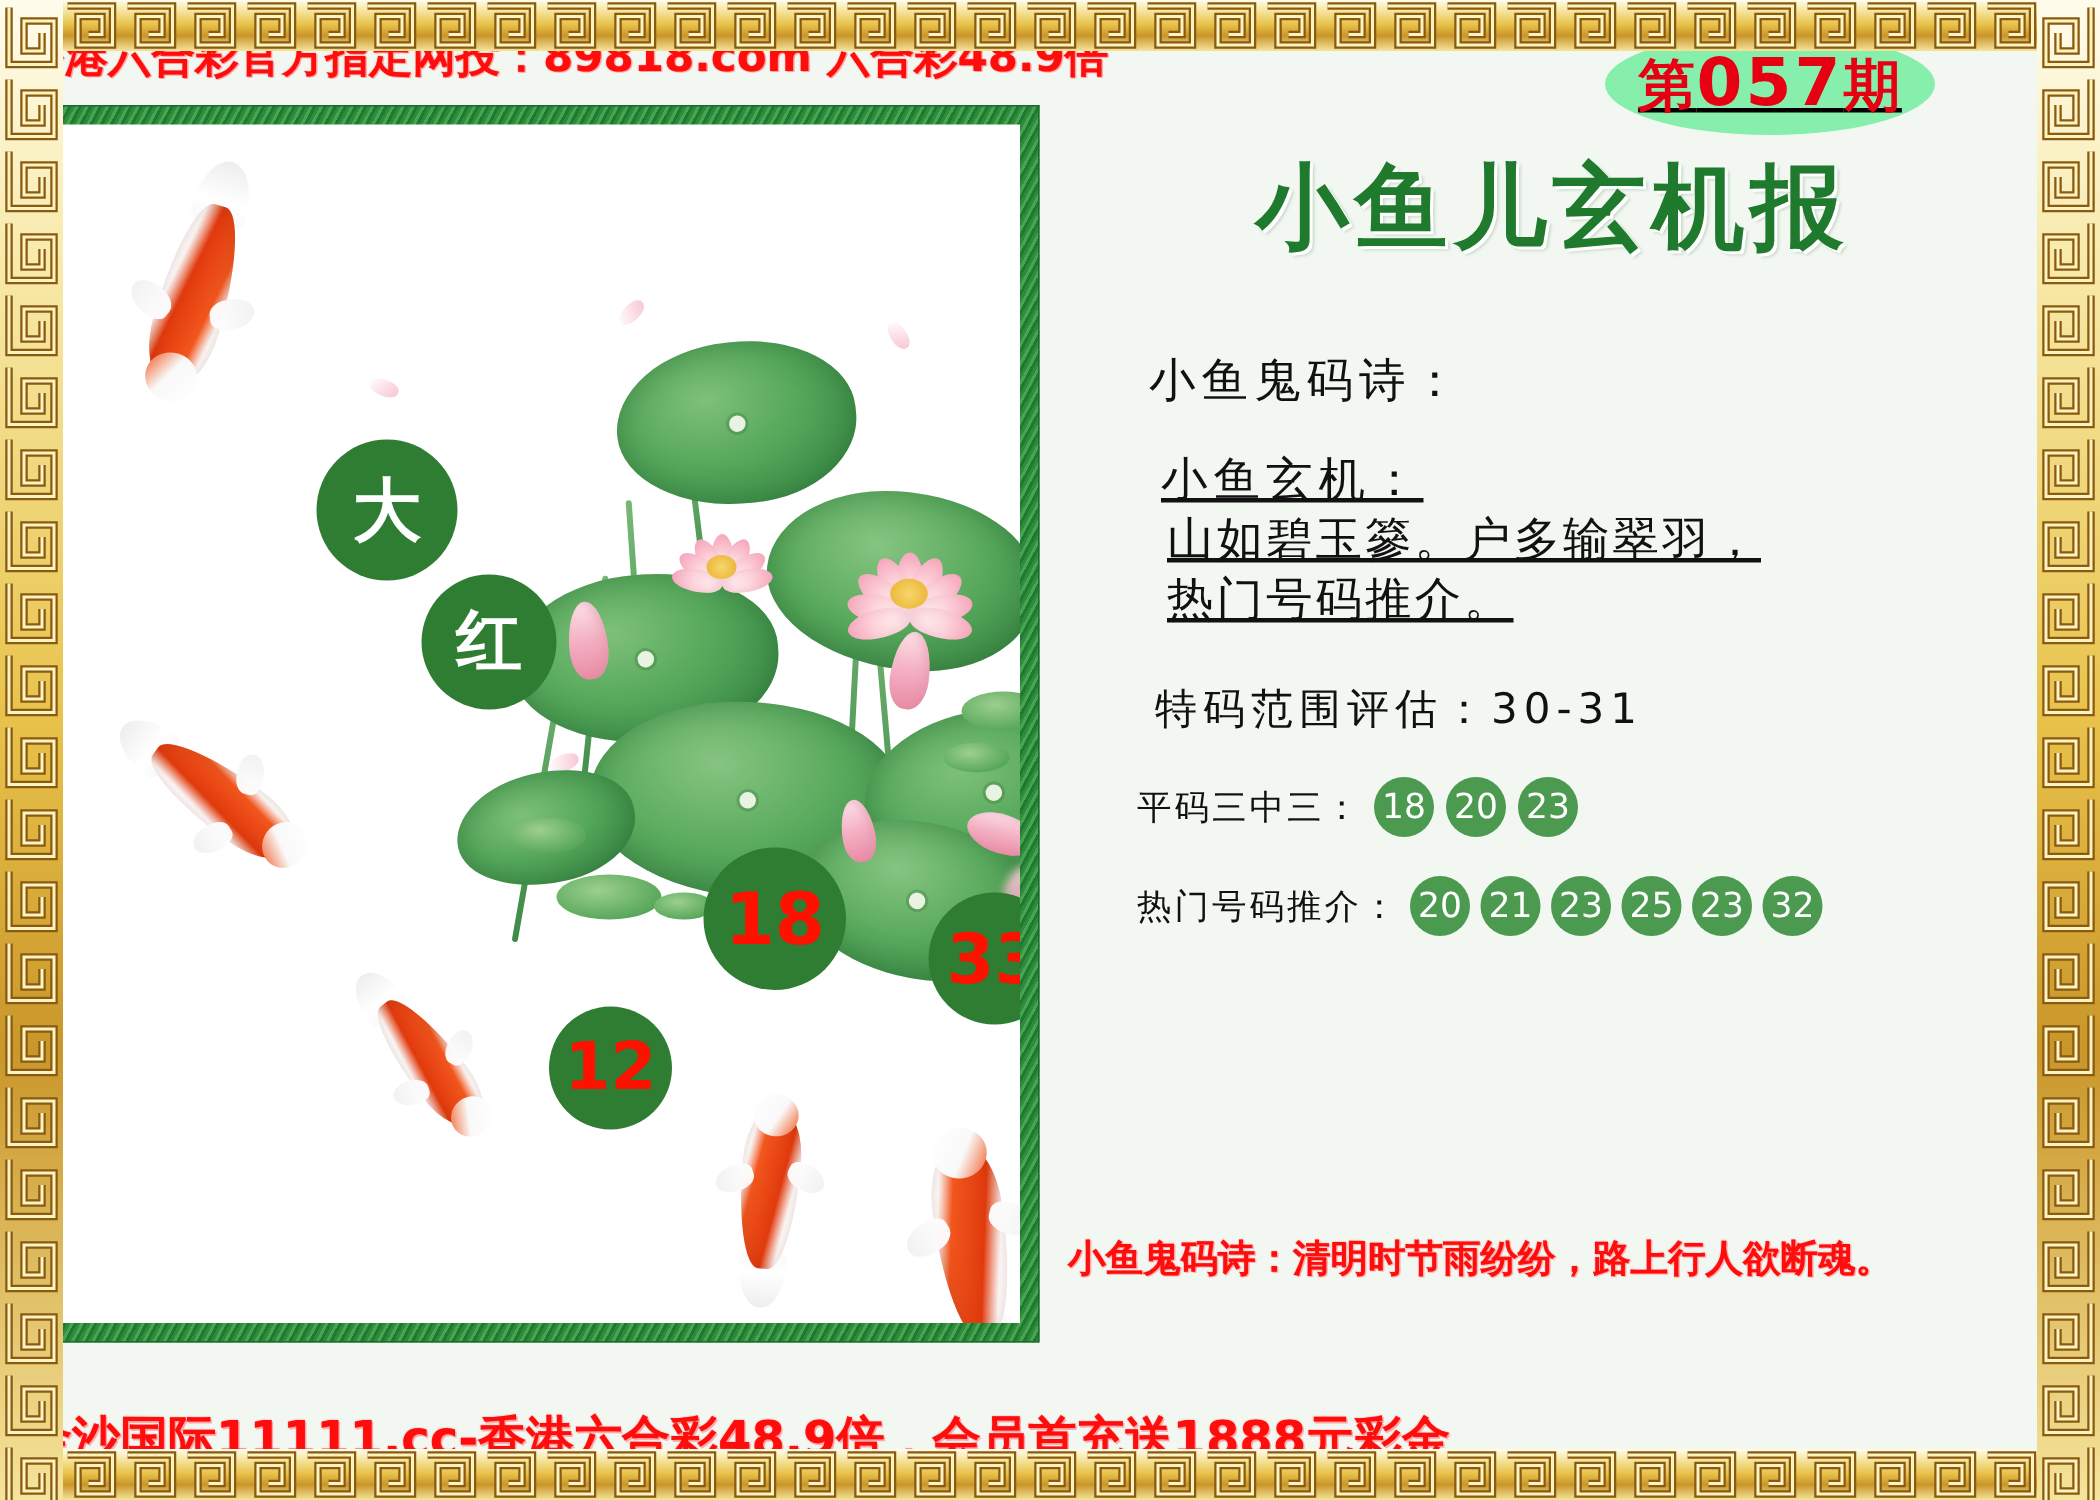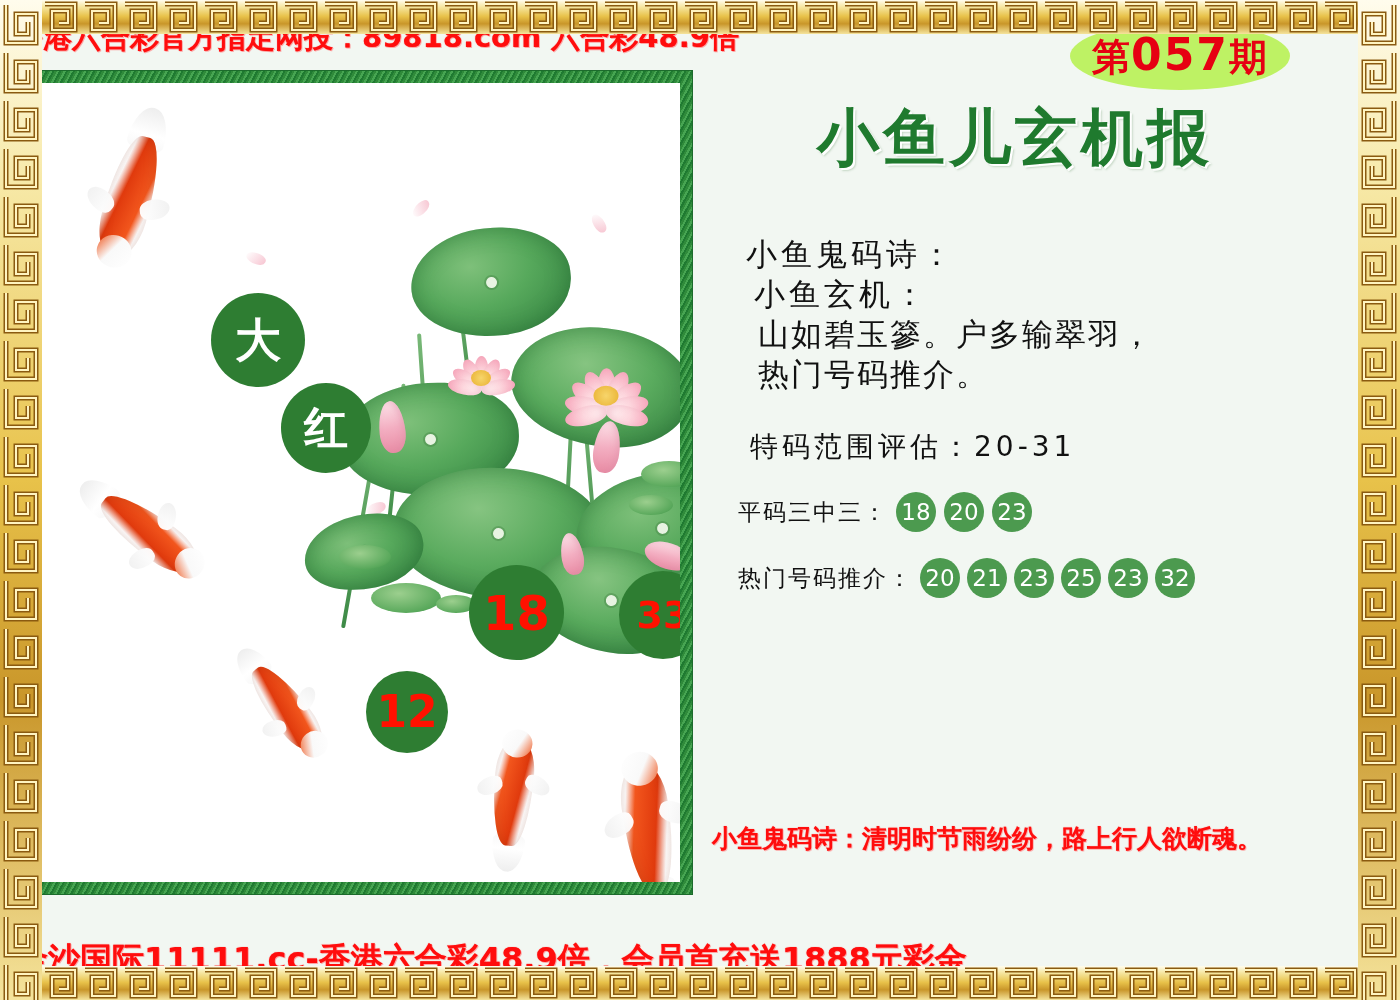--- a/index.html
+++ b/index.html
@@ -30,22 +30,22 @@
   .topline{
     position:absolute;left:14px;top:18px;
     color:#ff0d0d;font-size:29px;font-weight:bold;letter-spacing:0px;
     text-shadow:0 0 1px #ff5a5a,1px 1px 0 rgba(255,140,140,.65);
     white-space:nowrap;
   }
 
   
   .issue-badge{
     position:absolute;left:1070px;top:22px;width:220px;height:68px;
-    background:#bef264;border-radius:50%;
-    display:flex;align-items:center;justify-content:center;
+    background:#86efac;border-radius:50%;
+    display:flex;align-items:center;justify-content:center;text-decoration:underline;
   }
   .issue-badge span{
     color:#e60012;font-size:38px;font-weight:bold;letter-spacing:1px;
     white-space:nowrap;
   }
   .issue-badge .num{font-size:44px;letter-spacing:2px;}
 
   
   .photo-frame{
     position:absolute;left:28px;top:70px;width:665px;height:825px;
@@ -98,30 +98,30 @@
         background:linear-gradient(270deg,#f1f1f1,#ffffff);transform:rotate(22deg);opacity:.95;}
 
   
   .marker{position:absolute;border-radius:50%;background:#2e7d32;
         display:flex;align-items:center;justify-content:center;
         font-weight:bold;line-height:1;}
   .marker.word{color:#ffffff;}
   .marker.num{color:#ff1100;}
 
   
-  .right{position:absolute;left:710px;top:96px;width:610px;}
+  .right{position:absolute;left:730px;top:96px;width:610px;}
   .main-title{
     color:#1f7a2e;font-size:62px;font-weight:bold;letter-spacing:4px;
     text-align:center;margin:0 0 54px 0;white-space:nowrap;
     text-shadow:2px 2px 0 #ffffff,3px 3px 2px rgba(190,210,190,.85);
   }
   .poem{color:#111111;font-size:31px;line-height:40px;letter-spacing:2px;margin:0 0 0 36px;}
   .poem .lbl{letter-spacing:4px;}
   .poem .l2{margin-left:4px;}
-  .blk2{margin-left:44px;}
+  .blk2{margin-top:26px;margin-left:44px;text-decoration:underline;}
   .range{margin:34px 0 0 40px;color:#111;font-size:28px;letter-spacing:4px;white-space:nowrap;}
 
   .ballrow{display:flex;align-items:center;margin:26px 0 0 28px;}
   .ballrow .rlbl{color:#111;font-size:23px;letter-spacing:2px;white-space:nowrap;}
   .ball{width:40px;height:40px;border-radius:50%;background:#4c9a4f;color:#ffffff;
         font-size:23px;display:inline-flex;align-items:center;justify-content:center;
         margin-left:8px;flex:none;}
   .ballrow.hot .ball{margin-left:7px;}
 
   .red-note{
@@ -252,21 +252,21 @@
 
       <div class="marker word" style="left:170px;top:210px;width:94px;height:94px;font-size:46px;">
           <span>大</span>
         </div>
       <div class="marker word" style="left:240px;top:300px;width:90px;height:90px;font-size:44px;">
           <span>红</span>
         </div>
       <div class="marker num" style="left:428px;top:482px;width:95px;height:95px;font-size:48px;">
           <span>18</span>
         </div>
-      <div class="marker num" style="left:578px;top:488px;width:88px;height:88px;font-size:38px;">
+      <div class="marker num" style="left:578px;top:512px;width:88px;height:88px;font-size:46px;">
           <span>33</span>
         </div>
       <div class="marker num" style="left:325px;top:588px;width:82px;height:82px;font-size:44px;">
           <span>12</span>
         </div>
 
     </div>
   </div>
 
   <div class="right">
@@ -276,21 +276,21 @@
     <div class="poem">
       <div class="lbl">小鱼鬼码诗：</div>
     </div>
 
     <div class="poem blk2">
       <div class="lbl">小鱼玄机：</div>
       <div class="l2">山如碧玉篸。户多输翠羽，</div>
       <div class="l2">热门号码推介。</div>
     </div>
 
-    <div class="range"><span>特码范围评估：</span><span>20-31</span></div>
+    <div class="range"><span>特码范围评估：</span><span>30-31</span></div>
 
     <div class="ballrow">
       <span class="rlbl">平码三中三：</span>
       <span class="ball">18</span>
       <span class="ball">20</span>
       <span class="ball">23</span>
     </div>
 
     <div class="ballrow hot">
       <span class="rlbl">热门号码推介：</span>

